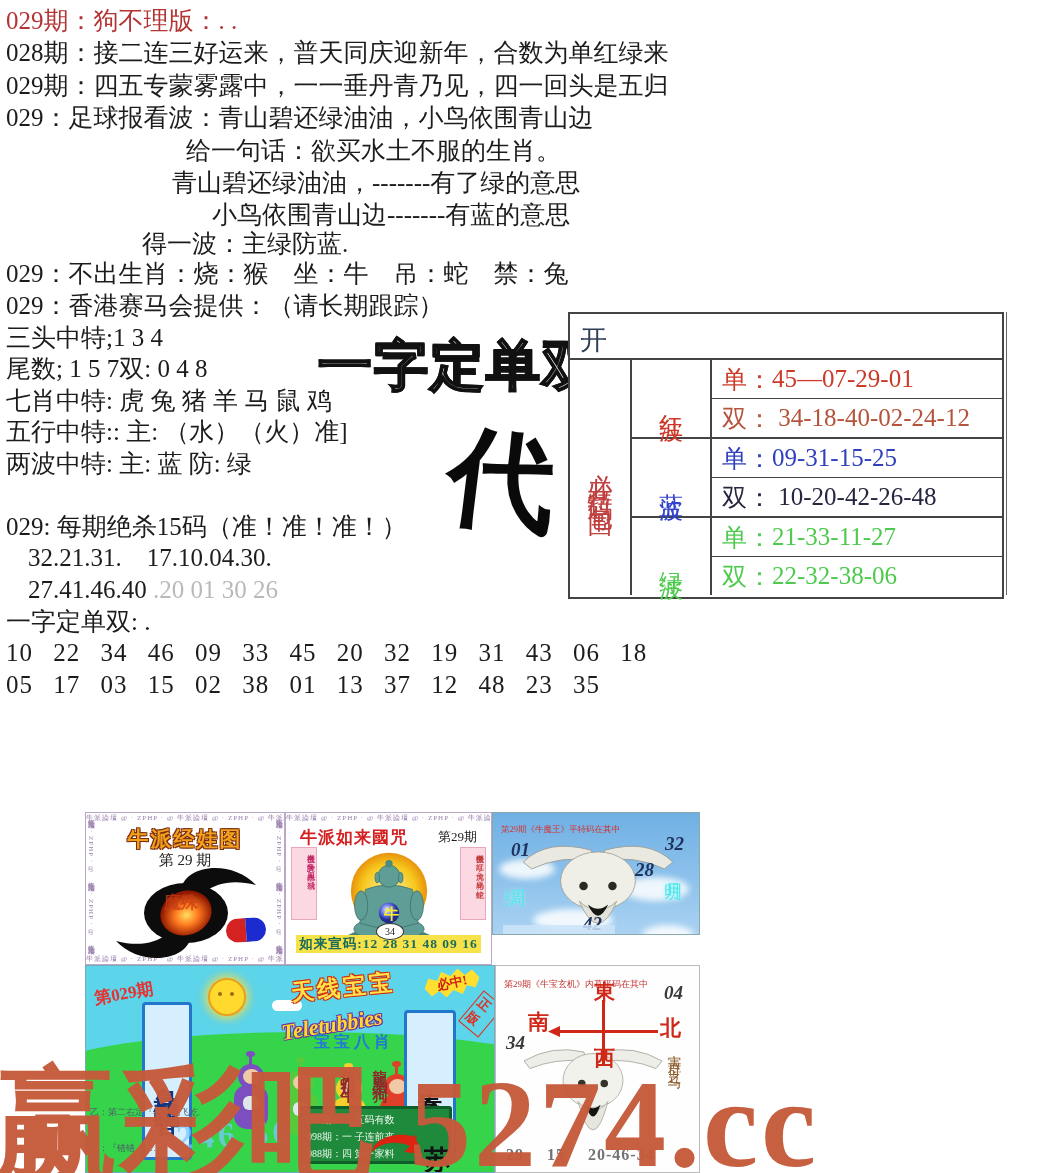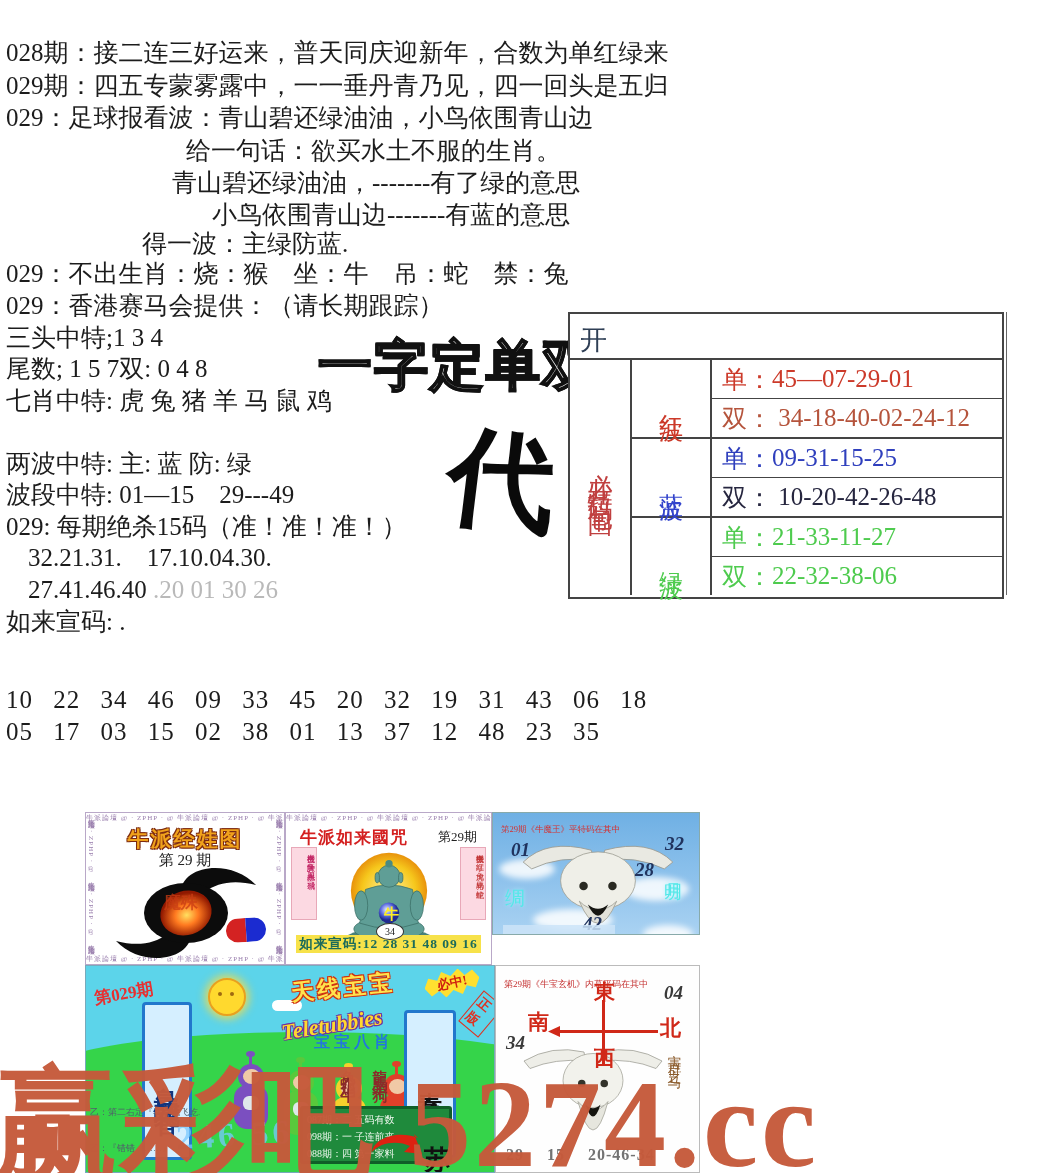--- a/index.html
+++ b/index.html
@@ -1,21 +1,21 @@
 <!DOCTYPE html>
 <html><head>
 <meta charset="utf-8">
 <style>
   html,body{margin:0;padding:0;background:#fff;}
   #page{position:relative;width:1056px;height:1173px;background:#fff;overflow:hidden;
         font-family:"Liberation Serif","DejaVu Serif",serif;}
   .tl{position:absolute;white-space:nowrap;font-size:25px;color:#1c1c1c;line-height:1;}
   .tl.red{color:#b23434;}
   .tl .faded{color:#b9b9b9;}
-  .numrow{word-spacing:13px;letter-spacing:1px;margin-top:47px;}
+  .numrow{word-spacing:13px;letter-spacing:1px;}
 
   
   #bigword{position:absolute;left:318px;top:330px;font-size:54px;font-weight:bold;
            color:#fff;-webkit-text-stroke:2px #111;
            text-shadow:1px 0 #111,-1px 0 #111,0 1px #111,0 -1px #111;letter-spacing:2px;}
   #callig{position:absolute;left:448px;top:408px;font-size:108px;font-weight:bold;color:#0a0a0a;
           transform:rotate(7deg);font-family:"DejaVu Serif",serif;}
 
   
   #ztable{position:absolute;left:568px;top:312px;width:432px;height:283px;border:2px solid #444;background:#fff;}
@@ -134,38 +134,39 @@
   #wm{position:absolute;left:-6px;top:1042px;font-size:124px;font-weight:bold;color:#c65a3b;
       letter-spacing:3px;white-space:nowrap;z-index:60;opacity:.97;
       font-family:"Liberation Serif","DejaVu Serif",serif;}
   svg{display:block;}
 </style>
 </head>
 <body>
 
 <div id="page">
 
+  <div class="tl red" style="left:6px;top:8px"><span>029期：狗不理版：. .</span></div>
   <div class="tl" style="left:6px;top:40px"><span>028期：接二连三好运来，普天同庆迎新年，合数为单红绿来</span></div>
   <div class="tl" style="left:6px;top:73px"><span>029期：四五专蒙雾露中，一一垂丹青乃见，四一回头是五归</span></div>
   <div class="tl" style="left:6px;top:105px"><span>029：足球报看波：青山碧还绿油油，小鸟依围青山边</span></div>
   <div class="tl" style="left:172px;top:170px"><span>青山碧还绿油油，-------有了绿的意思</span></div>
   <div class="tl" style="left:186px;top:138px"><span>给一句话：欲买水土不服的生肖。</span></div>
   <div class="tl" style="left:212px;top:202px"><span>小鸟依围青山边-------有蓝的意思</span></div>
   <div class="tl" style="left:142px;top:231px"><span>得一波：主绿防蓝.</span></div>
   <div class="tl" style="left:6px;top:261px"><span>029：不出生肖：烧：猴　坐：牛　吊：蛇　禁：兔</span></div>
   <div class="tl" style="left:6px;top:293px"><span>029：香港赛马会提供：（请长期跟踪）</span></div>
   <div class="tl" style="left:6px;top:325px"><span>三头中特;1 3 4</span></div>
   <div class="tl" style="left:6px;top:356px"><span>尾数; 1 5 7双: 0 4 8</span></div>
   <div class="tl" style="left:6px;top:388px"><span>七肖中特: 虎 兔 猪 羊 马 鼠 鸡</span></div>
+  <div class="tl" style="left:6px;top:419px"><span>五行中特:: 主: （水）（火）准]</span></div>
   <div class="tl" style="left:6px;top:451px"><span>两波中特: 主: 蓝 防: 绿</span></div>
-  <div class="tl" style="left:6px;top:482px"><span>波段中特: 01—15　29---49</span></div>
   <div class="tl" style="left:6px;top:514px"><span>029: 每期绝杀15码（准！准！准！）</span></div>
   <div class="tl" style="left:28px;top:545px"><span>32.21.31.　17.10.04.30.</span></div>
   <div class="tl" style="left:28px;top:577px"><span>27.41.46.40</span><span class="faded"> .20 01 30 26</span></div>
-  <div class="tl" style="left:6px;top:609px"><span>如来宣码: .</span></div>
+  <div class="tl" style="left:6px;top:609px"><span>一字定单双: .</span></div>
   <div class="tl numrow" style="left:6px;top:640px"><span>10 22 34 46 09 33 45 20 32 19 31 43 06 18</span></div>
   <div class="tl numrow" style="left:6px;top:672px"><span>05 17 03 15 02 38 01 13 37 12 48 23 35</span></div>
 
   <div id="bigword">一字定单双</div>
   <div id="callig">代</div>
 
   <div id="ztable">
     <div class="hdr">开</div>
     <div class="grid">
       <div class="sidecol">

